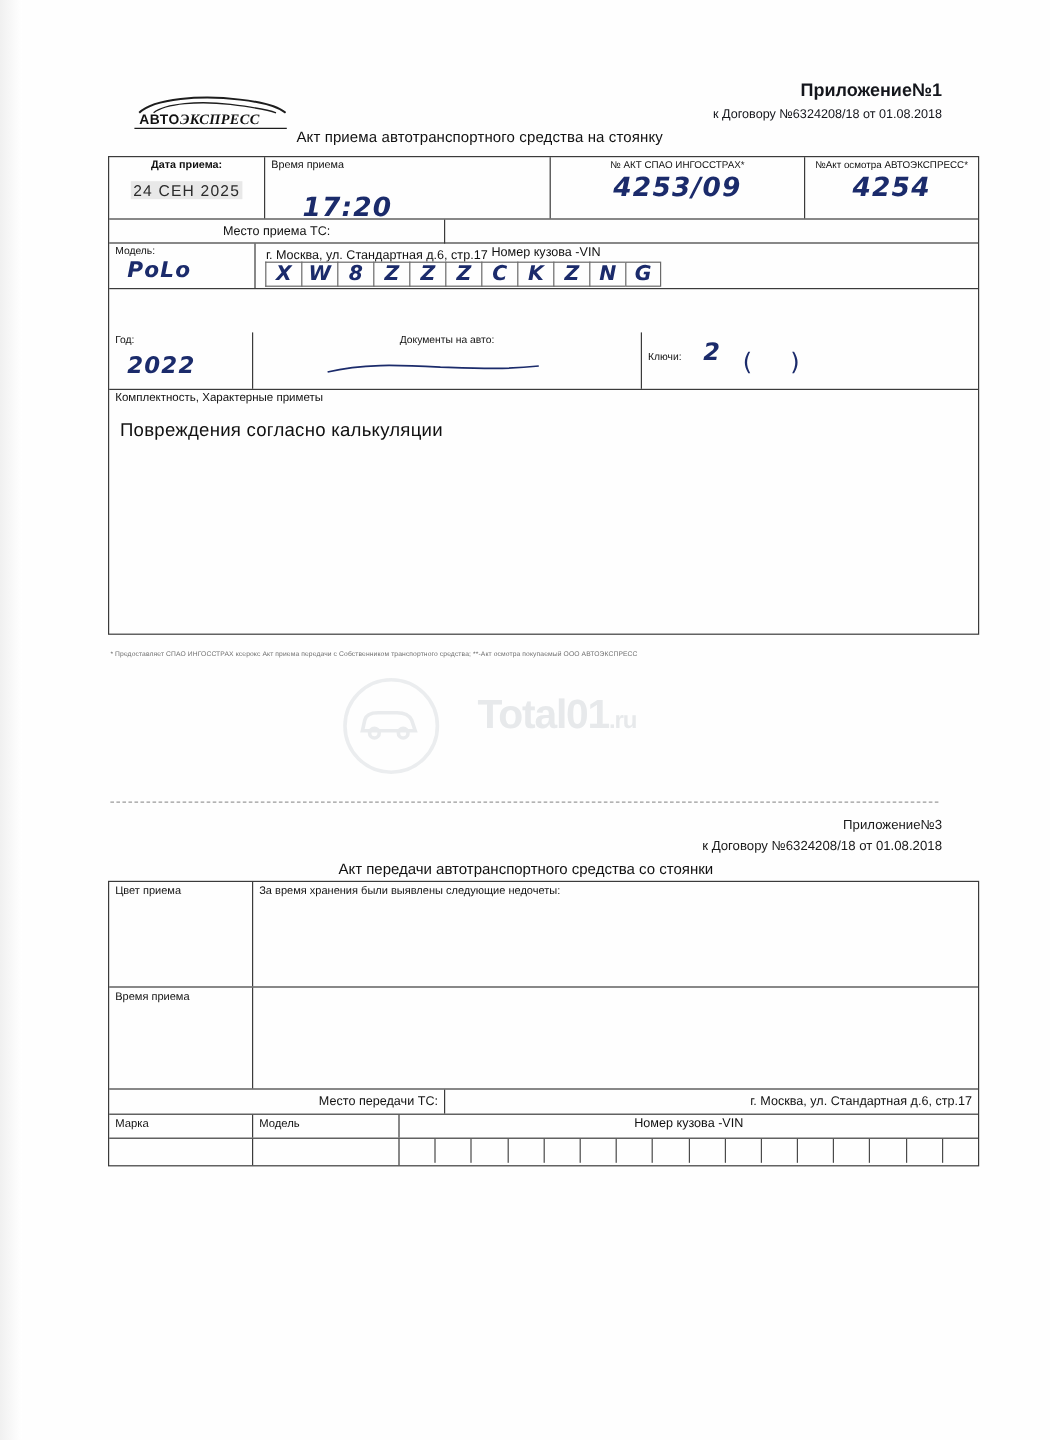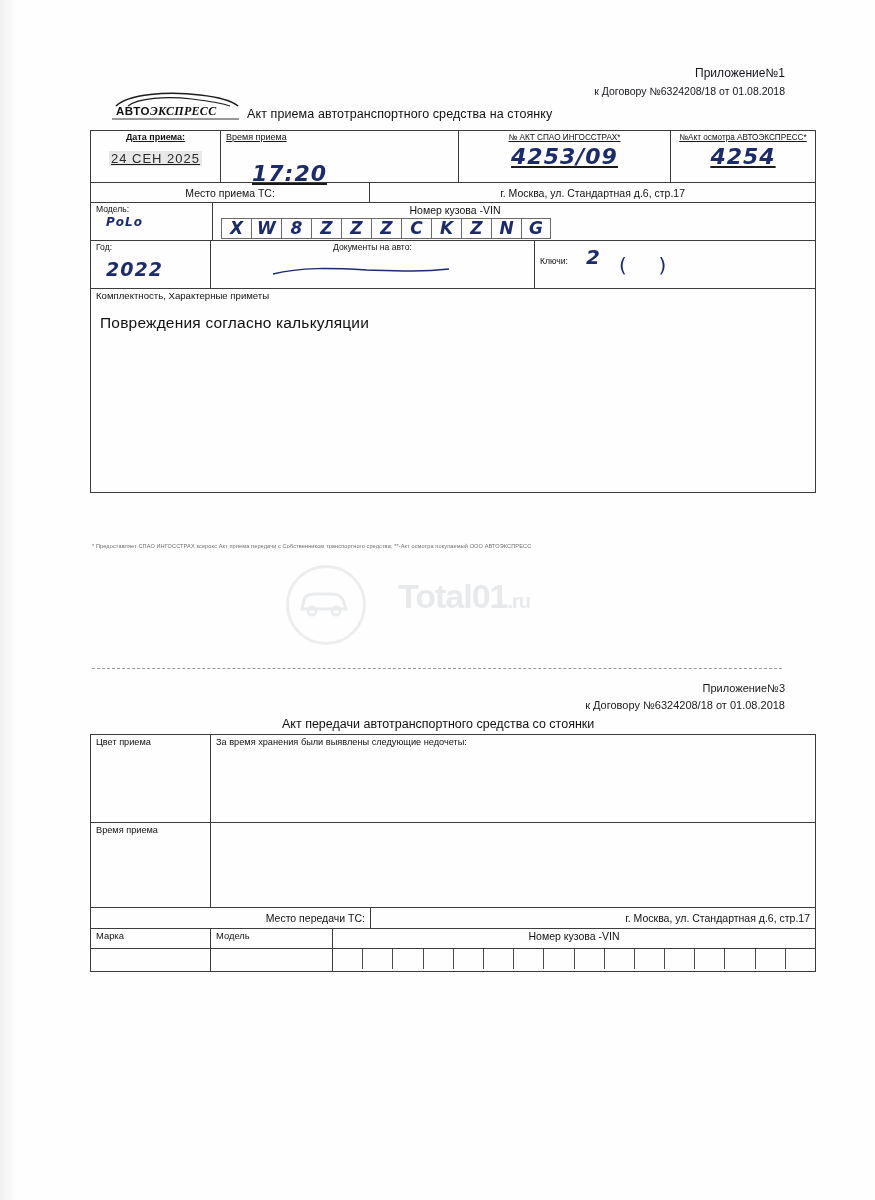--- a/index.html
+++ b/index.html
@@ -36,28 +36,28 @@
   
   .hdr-right {
     position: absolute;
     right: 90px;
     top: 64px;
     text-align: right;
     font-size: 11px;
     line-height: 1.55;
     color: #14161c;
   }
-  .hdr-right .l1 { font-size: 12px; }
+  .hdr-right .l1 { font-size: 15px; font-weight: bold; }
   .hdr-right .l2 { font-size: 10.5px; }
 
   
   .logo {
     position: absolute;
     left: 108px;
-    top: 88px;
+    top: 76px;
     width: 135px;
     height: 34px;
   }
   .logo svg { display:block; }
 
   .doc-title-1 {
     position: absolute;
     left: 247px;
     top: 107px;
     font-size: 12.5px;
@@ -89,21 +89,21 @@
     line-height: 1.1;
     display: block;
   }
   .cap-c { text-align: center; }
   .hv {
     display: block;
     margin-top: 2px;
   }
 
   
-  .r1 { height: 52px; text-decoration: underline; }
+  .r1 { height: 52px; }
   .r1 .c1 { width: 130px; }
   .r1 .c2 { width: 238px; }
   .r1 .c3 { width: 212px; }
   .r1 .c4 { width: 144px; }
 
   .r1 .c1 .cap { text-align:center; font-weight: 600; font-size: 9px; }
   .r1 .c2 .cap { font-size: 9px; }
   .r1 .c3 .cap { text-align:center; font-size: 8.2px; }
   .r1 .c4 .cap { text-align:center; font-size: 8.2px; }
 
@@ -120,34 +120,34 @@
   .stamp-date .yr {
     background: #e8e8e8;
     padding: 0 2px;
   }
 
   .h-time { font-size: 22px; margin-top: 18px; margin-left: 26px; }
   .h-akt  { font-size: 22px; margin-top: 2px; text-align: center; }
   .h-osm  { font-size: 22px; margin-top: 2px; text-align: center; }
 
   
-  .r2 { height: 20px; }
+  .r2 { height: 20px; flex-direction: column; }
   .r2 .c1 { width: 280px; }
   .r2 .c2 { width: 446px; border-right: none; }
   .r2 .cap { font-size: 10.5px; text-align: center; line-height: 16px; }
 
   
   .r3 { height: 38px; }
   .r3 .c1 { width: 120px; }
   .r3 .c2 { width: 122px; }
   .r3 .c3 { width: 484px; border-right: none; }
   .r3 .cap { font-size: 8.6px; }
   .r3 .c3 .cap { text-align: center; font-size: 10.5px; }
   .h-marka { font-size: 20px; margin-top: 0; margin-left: 14px; }
-  .h-model { font-size: 12px; margin-top: 1px; margin-left: 10px; }
+  .h-model { font-size: 18px; margin-top: 1px; margin-left: 10px; }
 
   .vin-boxes {
     position: absolute;
     left: 8px;
     top: 15px;
     display: flex;
   }
   .vin-cell {
     width: 30px;
     height: 21px;
@@ -159,21 +159,21 @@
     font-size: 17px;
     font-weight: 600;
     font-style: italic;
     color: #1b2b6b;
     line-height: 19px;
     letter-spacing: 0;
   }
   .vin-cell:last-child { border-right: 1px solid #6a6a6a; }
 
   
-  .r4 { height: 48px; }
+  .r4 { height: 48px; margin-top: 36px; }
   .r4 .c1 { width: 120px; }
   .r4 .c2 { width: 122px; }
   .r4 .c3 { width: 324px; }
   .r4 .c4 { width: 160px; border-right: none; }
   .r4 .cap { font-size: 8.6px; }
   .r4 .c3 .cap { text-align: center; }
   .h-god { font-size: 19px; margin-top: 6px; margin-left: 10px; }
   .h-keys { font-size: 20px; margin-top: 2px; margin-left: 18px; display:inline-block; }
   .keys-wrap { display: flex; align-items: flex-start; }
   .keys-label { font-size: 8.6px; margin-top: 14px; }

